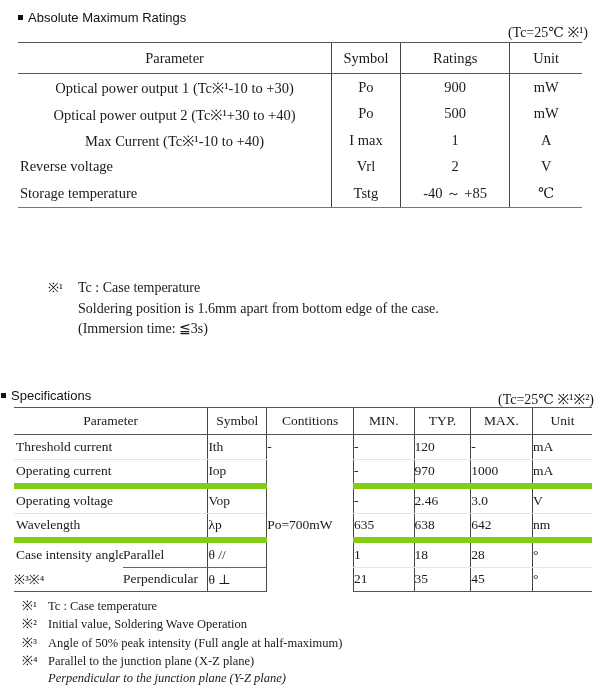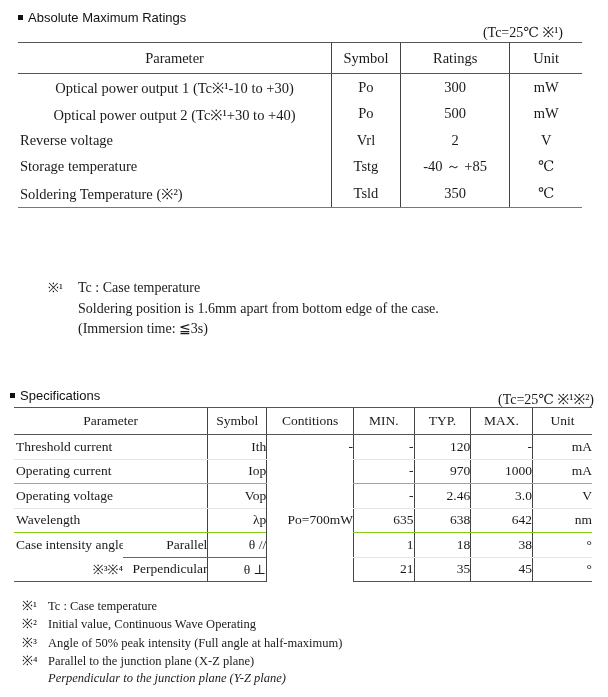--- a/index.html
+++ b/index.html
@@ -25,91 +25,91 @@
 
   .notes1 { left: 48px; top: 278px; font-size: 14px; line-height: 20.5px; }
   .notes1 .row { white-space: nowrap; }
   .notes1 .mk { display: inline-block; width: 30px; }
   .notes1 .indent { padding-left: 30px; }
 
   
   .t2 { left: 14px; top: 407px; width: 578px; border-collapse: collapse; font-size: 13.5px; }
   .t2 th { font-weight: normal; height: 24px; border-top: 1.5px solid #555; border-bottom: 1.5px solid #555; }
   .t2 td { height: 23.5px; padding: 0; }
-  .t2 .ln td.bb { border-bottom: 1px solid #84cc16; margin-top: 36px; }
+  .t2 .ln td.bb { border-bottom: 6px solid #84cc16; margin-top: 36px; }
   .t2 .faint td.bb { border-bottom: 1px solid #e4e4e4; }
   .t2 tr.last td { border-bottom: 1.5px solid #555; }
   .t2 .vl { border-left: 1px solid #444; }
-  .t2 .ctr { text-align: right; }
+  .t2 .ctr { text-align: left; }
   .t2 .pl { padding-left: 2px; white-space: nowrap; }
-  .t2 .sub { text-align: right; white-space: nowrap; }
+  .t2 .sub { text-align: left; white-space: nowrap; }
 
   .notes2 { left: 22px; top: 597px; font-size: 12.5px; line-height: 17.3px; }
   .notes2 .row { white-space: nowrap; }
   .notes2 .mk { display: inline-block; width: 26px; }
   .notes2 .indent { padding-left: 26px; font-style: italic; }
 </style>
 </head>
 <body>
 
 <div class="abs heading" style="left:18px; top:10px;">
   <span class="sq"></span><span>Absolute Maximum Ratings</span>
 </div>
-<div class="abs cond" style="right:45px; top:22px;">(Tc=25℃ ※¹)</div>
+<div class="abs cond" style="right:20px; top:22px;">(Tc=25℃ ※¹)</div>
 
 <table class="abs t1">
   <thead>
     <tr>
       <th class="c1">Parameter</th>
       <th class="c2">Symbol</th>
       <th class="c3">Ratings</th>
       <th class="c4">Unit</th>
     </tr>
   </thead>
   <tbody>
     <tr>
       <td class="c1 center">Optical power output 1 (Tc※¹-10  to  +30)</td>
       <td class="c2">Po</td>
-      <td class="c3">300</td>
+      <td class="c3">900</td>
       <td class="c4">mW</td>
     </tr>
     <tr>
       <td class="c1 center">Optical power output 2 (Tc※¹+30 to  +40)</td>
       <td class="c2">Po</td>
       <td class="c3">500</td>
       <td class="c4">mW</td>
+    </tr>
+    <tr>
+      <td class="c1 center">Max Current (Tc※¹-10  to  +40)</td>
+      <td class="c2">I max</td>
+      <td class="c3">1</td>
+      <td class="c4">A</td>
     </tr>
     <tr>
       <td class="c1">Reverse voltage</td>
       <td class="c2">Vrl</td>
       <td class="c3">2</td>
       <td class="c4">V</td>
     </tr>
     <tr>
       <td class="c1">Storage temperature</td>
       <td class="c2">Tstg</td>
       <td class="c3">-40 ～ +85</td>
       <td class="c4">℃</td>
     </tr>
-    <tr>
-      <td class="c1">Soldering Temperature (※²)</td>
-      <td class="c2">Tsld</td>
-      <td class="c3">350</td>
-      <td class="c4">℃</td>
-    </tr>
   </tbody>
 </table>
 
 <div class="abs notes1">
   <div class="row"><span class="mk kome">※¹</span><span>Tc : Case temperature</span></div>
   <div class="row indent">Soldering position is 1.6mm apart from bottom edge of the case.</div>
   <div class="row indent">(Immersion time: ≦3s)</div>
 </div>
 
-<div class="abs heading" style="left:10px; top:388px;">
+<div class="abs heading" style="left:1px; top:388px;">
   <span class="sq"></span><span>Specifications</span>
 </div>
 <div class="abs cond" style="right:14px; top:389px;">(Tc=25℃ ※¹※²)</div>
 
 <table class="abs t2">
   <colgroup>
     <col style="width:107px">
       <col style="width:85px">
       <col style="width:59px">
       <col style="width:87px">
@@ -163,34 +163,34 @@
       <td class="vl ctr bb">638</td>
       <td class="vl ctr bb">642</td>
       <td class="vl ctr bb">nm</td>
     </tr>
     <tr class="faint">
       <td class="pl" style="overflow:hidden; max-width:107px;">Case intensity angle</td>
       <td class="sub" style="border-bottom:1px solid #666;">Parallel</td>
       <td class="vl ctr" style="border-bottom:1px solid #666;">θ //</td>
       <td class="vl ctr bb">1</td>
       <td class="vl ctr bb">18</td>
-      <td class="vl ctr bb">38</td>
+      <td class="vl ctr bb">28</td>
       <td class="vl ctr bb">°</td>
     </tr>
     <tr class="last">
       <td class="ctr kome">※³※⁴</td>
       <td class="sub">Perpendicular</td>
       <td class="vl ctr">θ ⊥</td>
       <td class="vl ctr">21</td>
       <td class="vl ctr">35</td>
       <td class="vl ctr">45</td>
       <td class="vl ctr">°</td>
     </tr>
   </tbody>
 </table>
 
 <div class="abs notes2">
   <div class="row"><span class="mk kome">※¹</span><span>Tc : Case temperature</span></div>
-  <div class="row"><span class="mk kome">※²</span><span>Initial value, Continuous Wave Operating</span></div>
+  <div class="row"><span class="mk kome">※²</span><span>Initial value, Soldering Wave Operation</span></div>
   <div class="row"><span class="mk kome">※³</span><span>Angle of 50% peak intensity (Full angle at half-maximum)</span></div>
   <div class="row"><span class="mk kome">※⁴</span><span>Parallel to the junction plane (X-Z plane)</span></div>
   <div class="row indent">Perpendicular to the junction plane (Y-Z plane)</div>
 </div>
 
 </body></html>

